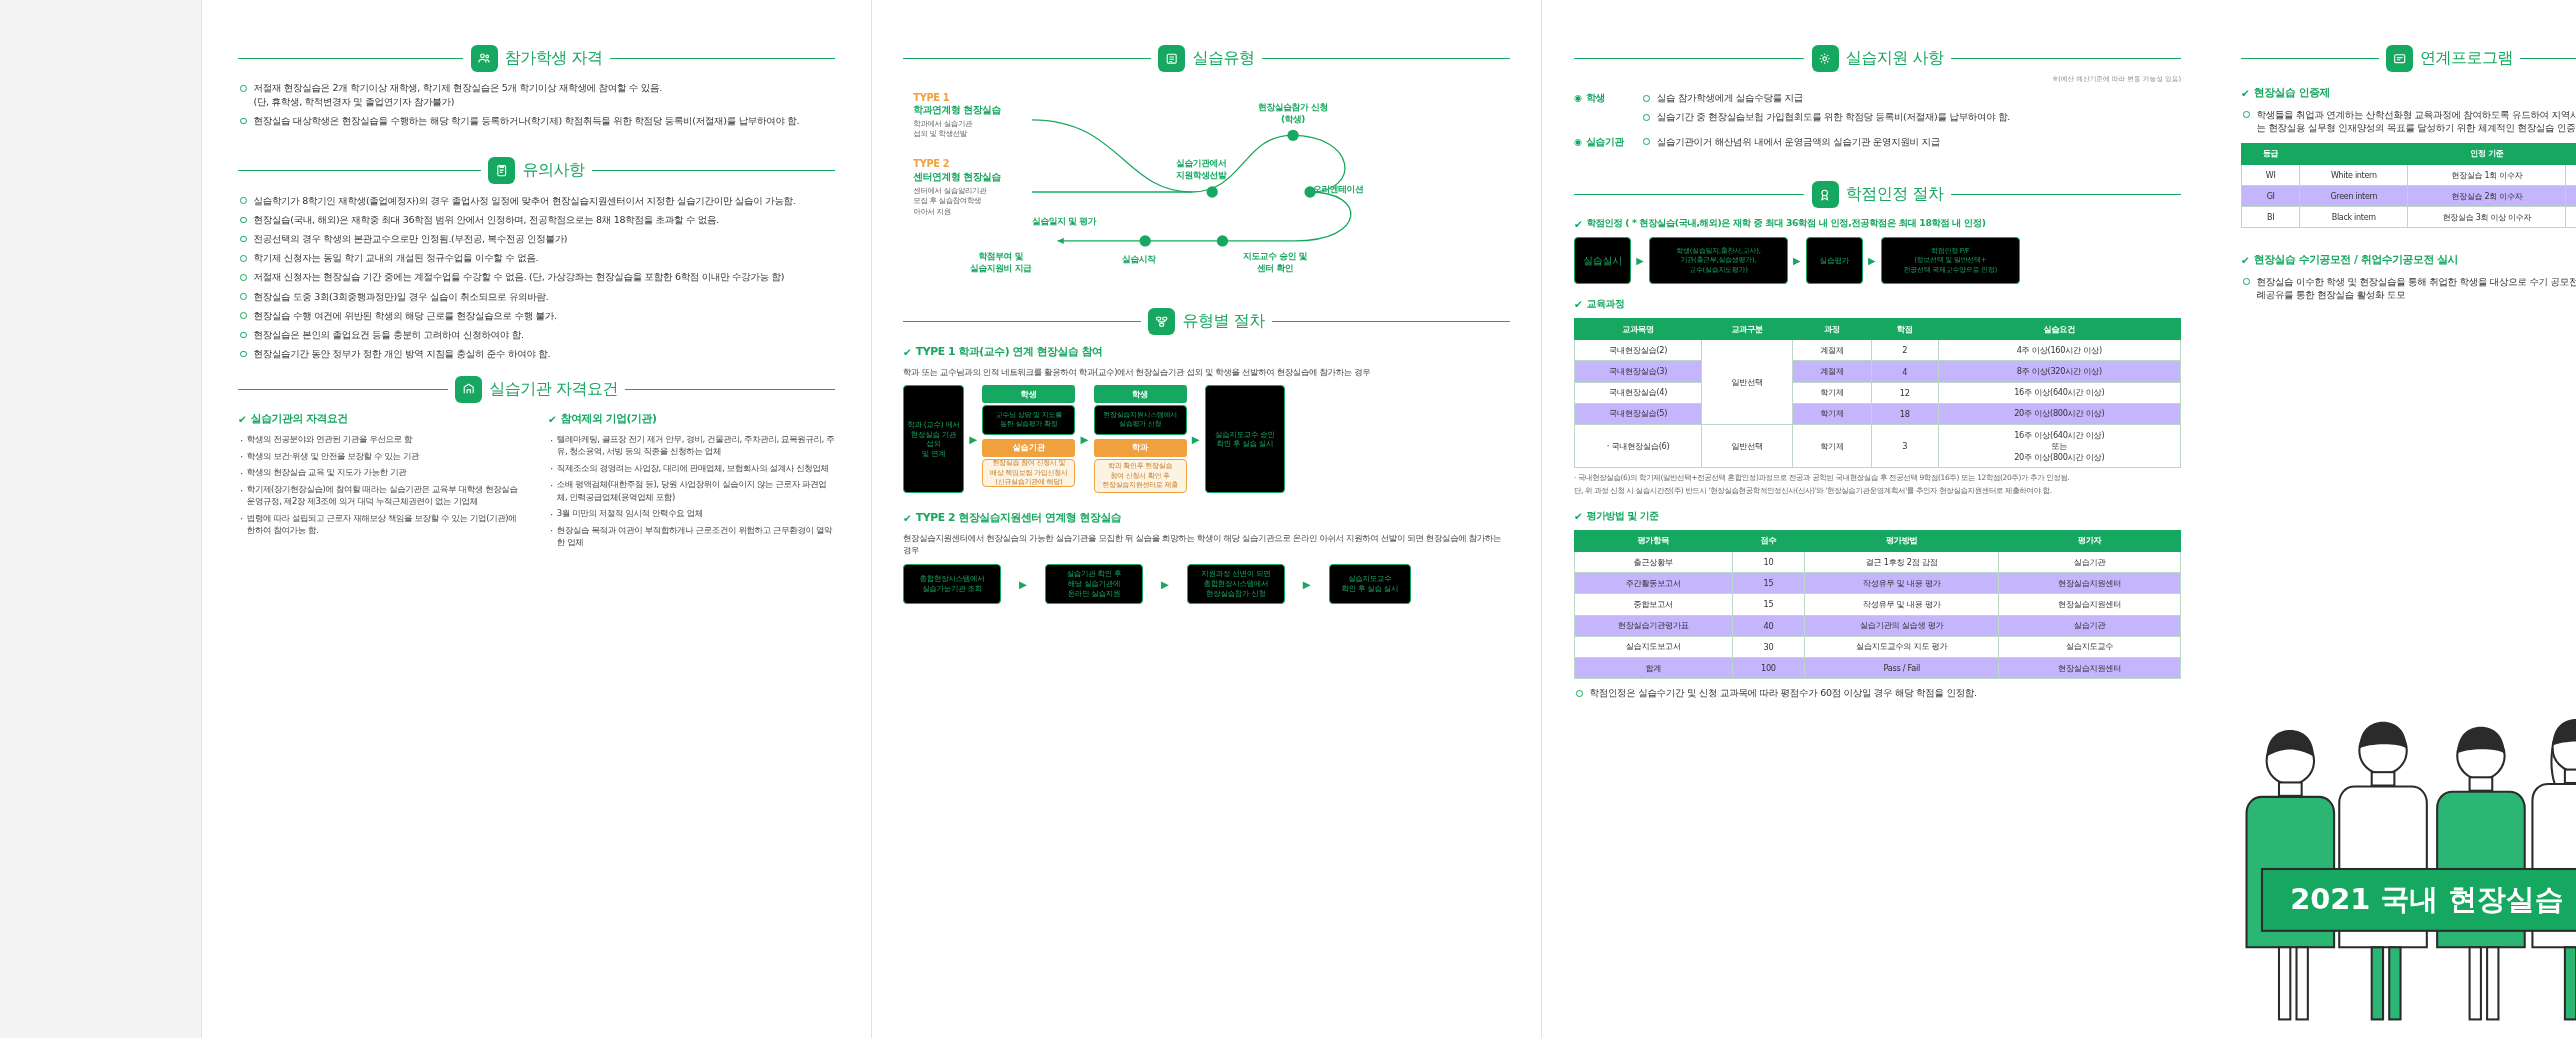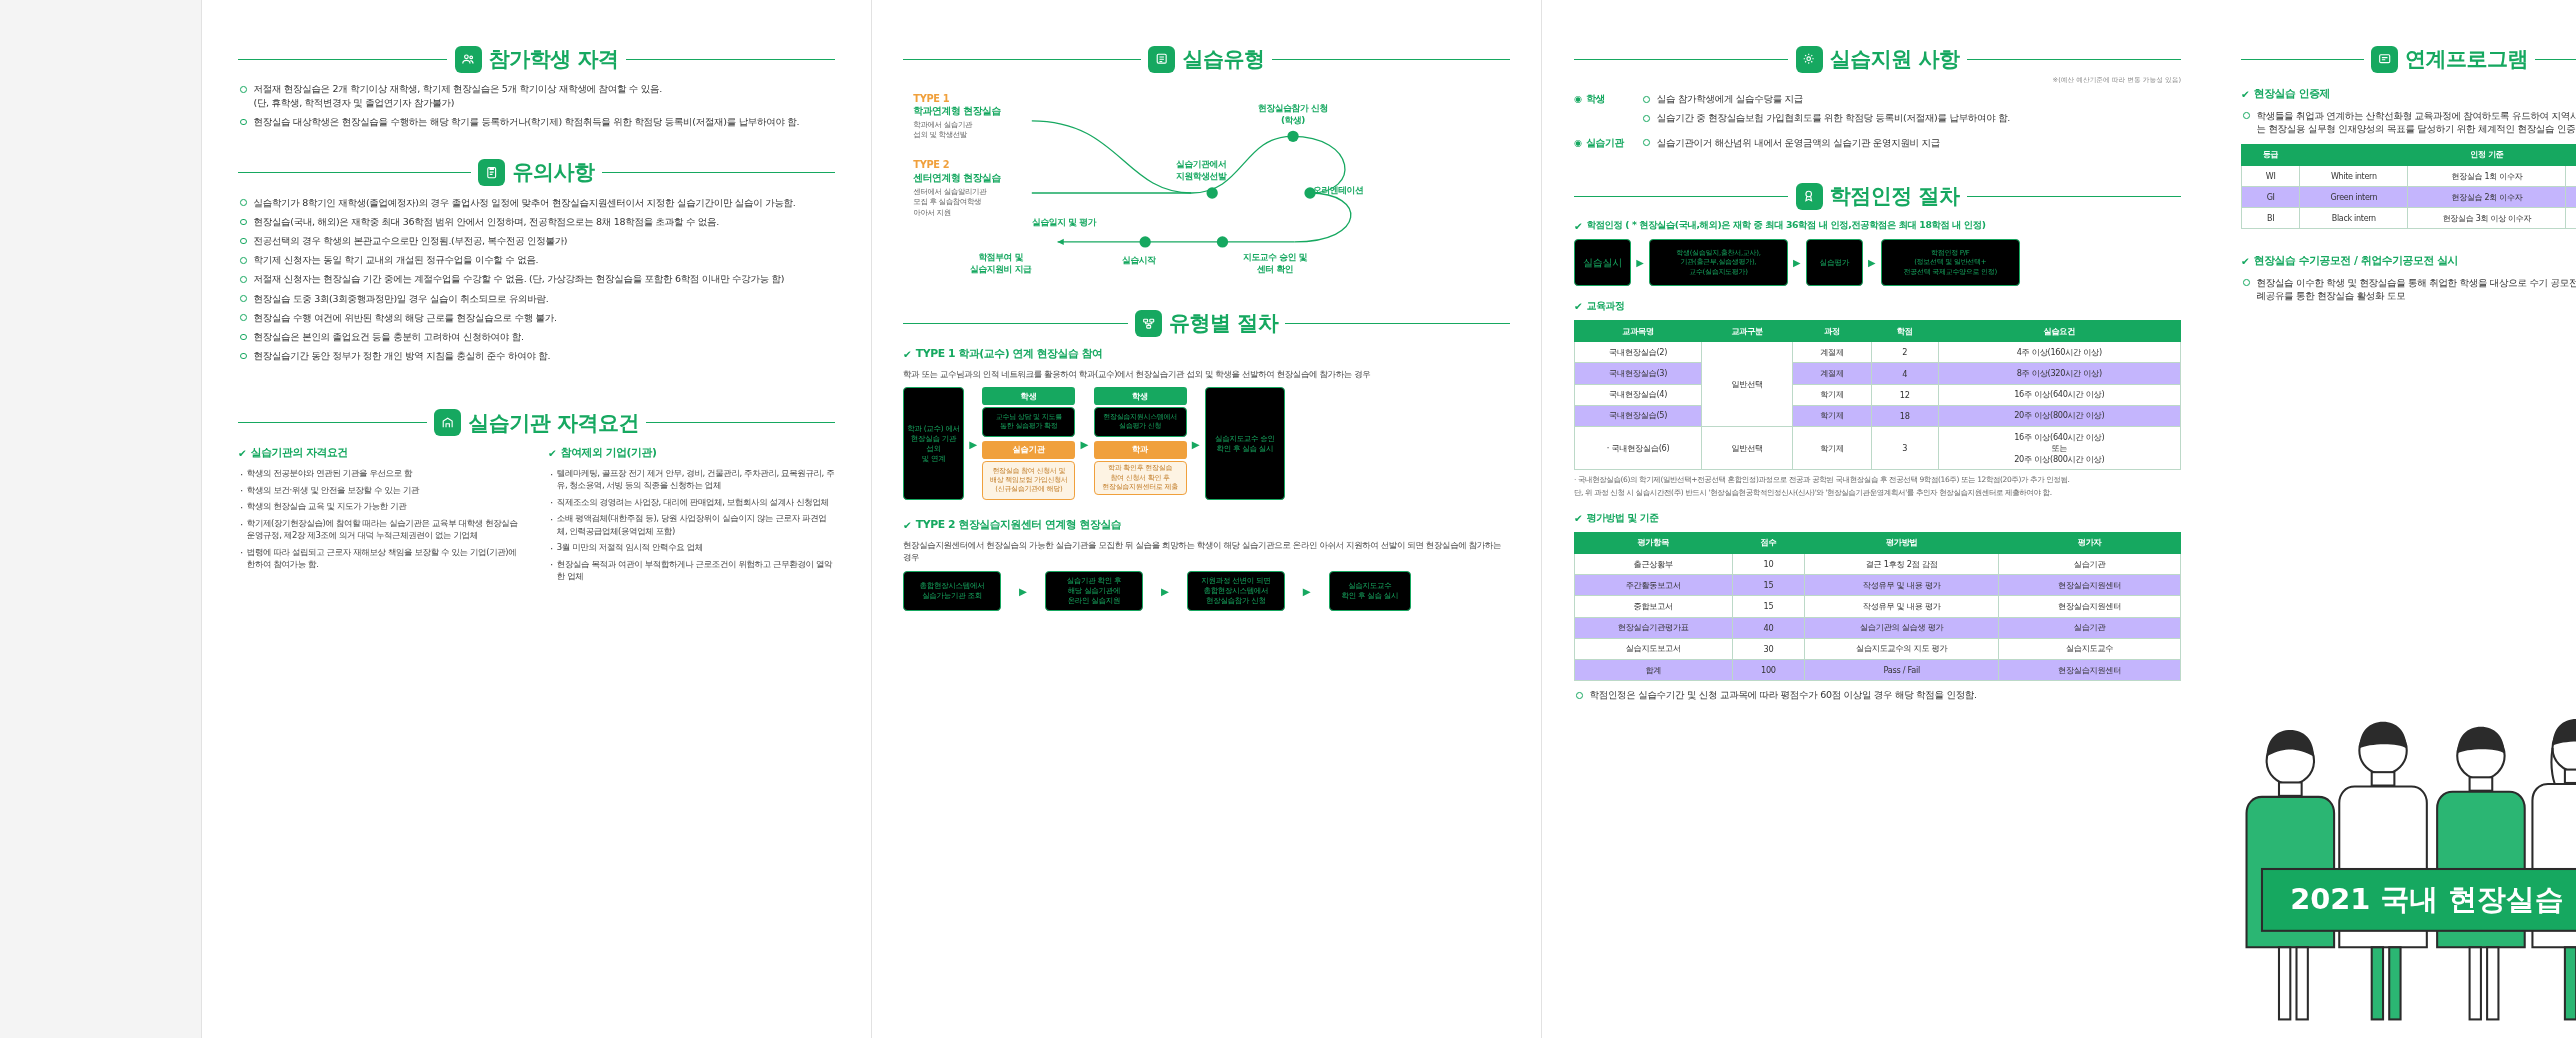--- a/index.html
+++ b/index.html
@@ -14,21 +14,21 @@
   .page{position:absolute;top:0;height:1039px;background:#ffffff;}
   .panel-sep{position:absolute;top:0;bottom:0;width:1px;background:#e2e2e2;}
 
   
   .sec-head{display:flex;align-items:center;gap:7.2px;margin-bottom:9.3px;position:relative;}
   .sec-head .line{flex:1;height:1px;background:#16a860;}
   .sec-head .ico{
     width:27px;height:27px;border-radius:6.2px;background:#16a860;color:#fff;
     display:flex;align-items:center;justify-content:center;font-size:13.4px;flex:none;
   }
-  .sec-head .ttl{font-size:21px;font-weight:bold;color:#16a860;white-space:nowrap;letter-spacing:-0.5px;}
+  .sec-head .ttl{font-size:16px;font-weight:normal;color:#16a860;white-space:nowrap;letter-spacing:-0.5px;}
 
   
   ul.bul{list-style:none;margin:0;padding:0;}
   ul.bul li{
     position:relative;padding-left:15.5px;margin-bottom:5.7px;
     font-size:9.5px;line-height:1.42;color:#333;letter-spacing:-0.3px;
   }
   ul.bul li:before{
     content:"";position:absolute;left:2.1px;top:3.6px;width:6.7px;height:6.7px;border-radius:50%;
     border:1.8px solid #16a860;box-sizing:border-box;
@@ -115,21 +115,21 @@
       <li>현장실습(국내, 해외)은 재학중 최대 36학점 범위 안에서 인정하며, 전공학점으로는 8채 18학점을 초과할 수 없음.</li>
       <li>전공선택의 경우 학생의 본관교수으로만 인정됨.(부전공, 복수전공 인정불가)</li>
       <li>학기제 신청자는 동일 학기 교내의 개설된 정규수업을 이수할 수 없음.</li>
       <li>저절재 신청자는 현장실습 기간 중에는 계절수업을 수강할 수 없음. (단, 가상강좌는 현장실습을 포함한 6학점 이내만 수강가능 함)</li>
       <li>현장실습 도중 3회(3회중행과정만)일 경우 실습이 취소되므로 유의바람.</li>
       <li>현장실습 수행 여건에 위반된 학생의 해당 근로를 현장실습으로 수행 불가.</li>
       <li>현장실습은 본인의 졸업요건 등을 충분히 고려하여 신청하여야 함.</li>
       <li>현장실습기간 동안 정부가 정한 개인 방역 지침을 충실히 준수 하여야 함.</li>
     </ul>
 
-    <div class="sec-head" style="margin-top:46px">
+    <div class="sec-head" style="margin-top:15px">
       <div class="line"></div>
       <div class="ico">
         <svg width="13.4" height="13.4" viewBox="0 0 24 24" fill="none" stroke="#fff" stroke-width="2">
           <path d="M4 20V9l8-5 8 5v11"></path>
             <path d="M9 20v-6h6v6"></path>
         </svg>
       </div>
       <div class="ttl">실습기관 자격요건</div>
       <div class="line"></div>
     </div>
@@ -249,21 +249,21 @@
 및 연계</div>
       <div style="align-self:center;color:#16a860;font-size:10.3px;">▶</div>
       <div style="display:flex;flex-direction:column;gap:4.1px;">
         <div style="width:93px;">
           <div class="badge-green">학생</div>
           <div class="fbox" style="margin-top:2.6px;white-space:pre-line;font-size:7px;height:30px;">교수님 상담 및 지도를
 통한 실습평가 확정</div>
         </div>
         <div style="width:93px;">
           <div class="badge-orange">실습기관</div>
-          <div class="fbox orange" style="margin-top:2.6px;white-space:pre-line;font-size:7px;height:39px;">현장실습 참여 신청서 및
+          <div class="fbox orange" style="margin-top:2.6px;white-space:pre-line;font-size:7px;height:28px;">현장실습 참여 신청서 및
 배상 책임보험 가입신청서
 (신규실습기관에 해당)</div>
         </div>
       </div>
       <div style="align-self:center;color:#16a860;font-size:10.3px;">▶</div>
       <div style="display:flex;flex-direction:column;gap:4.1px;">
         <div style="width:93px;">
           <div class="badge-green">학생</div>
           <div class="fbox" style="margin-top:2.6px;white-space:pre-line;font-size:7px;height:30px;">현장실습지원시스템에서
 실습평가 신청</div>

